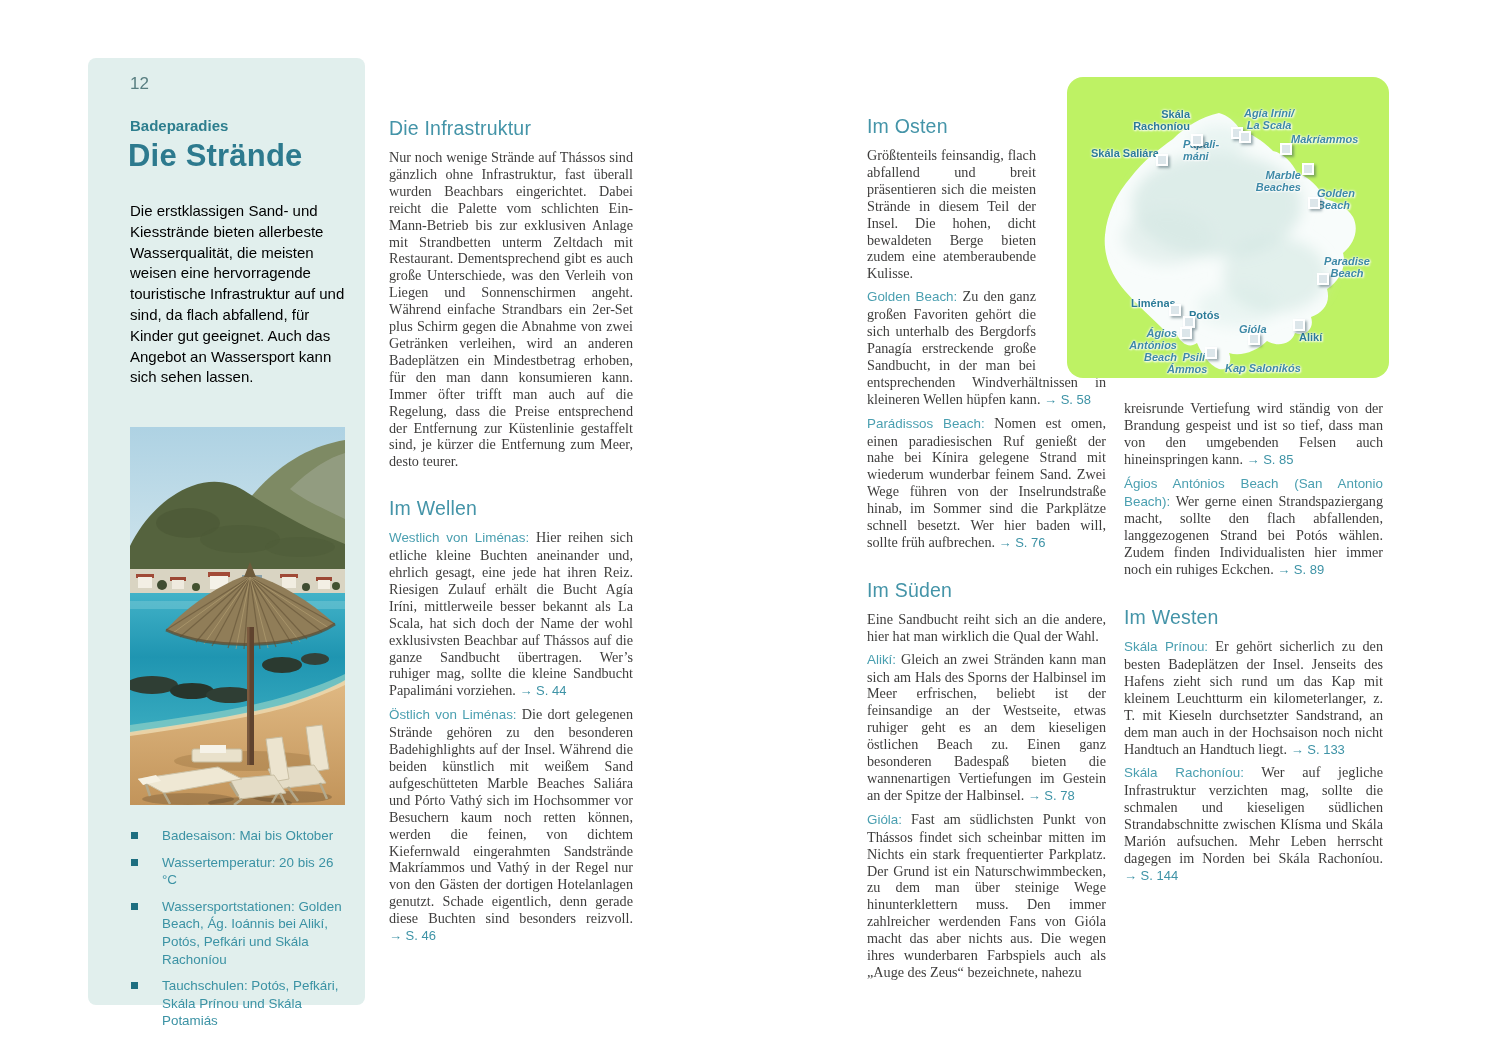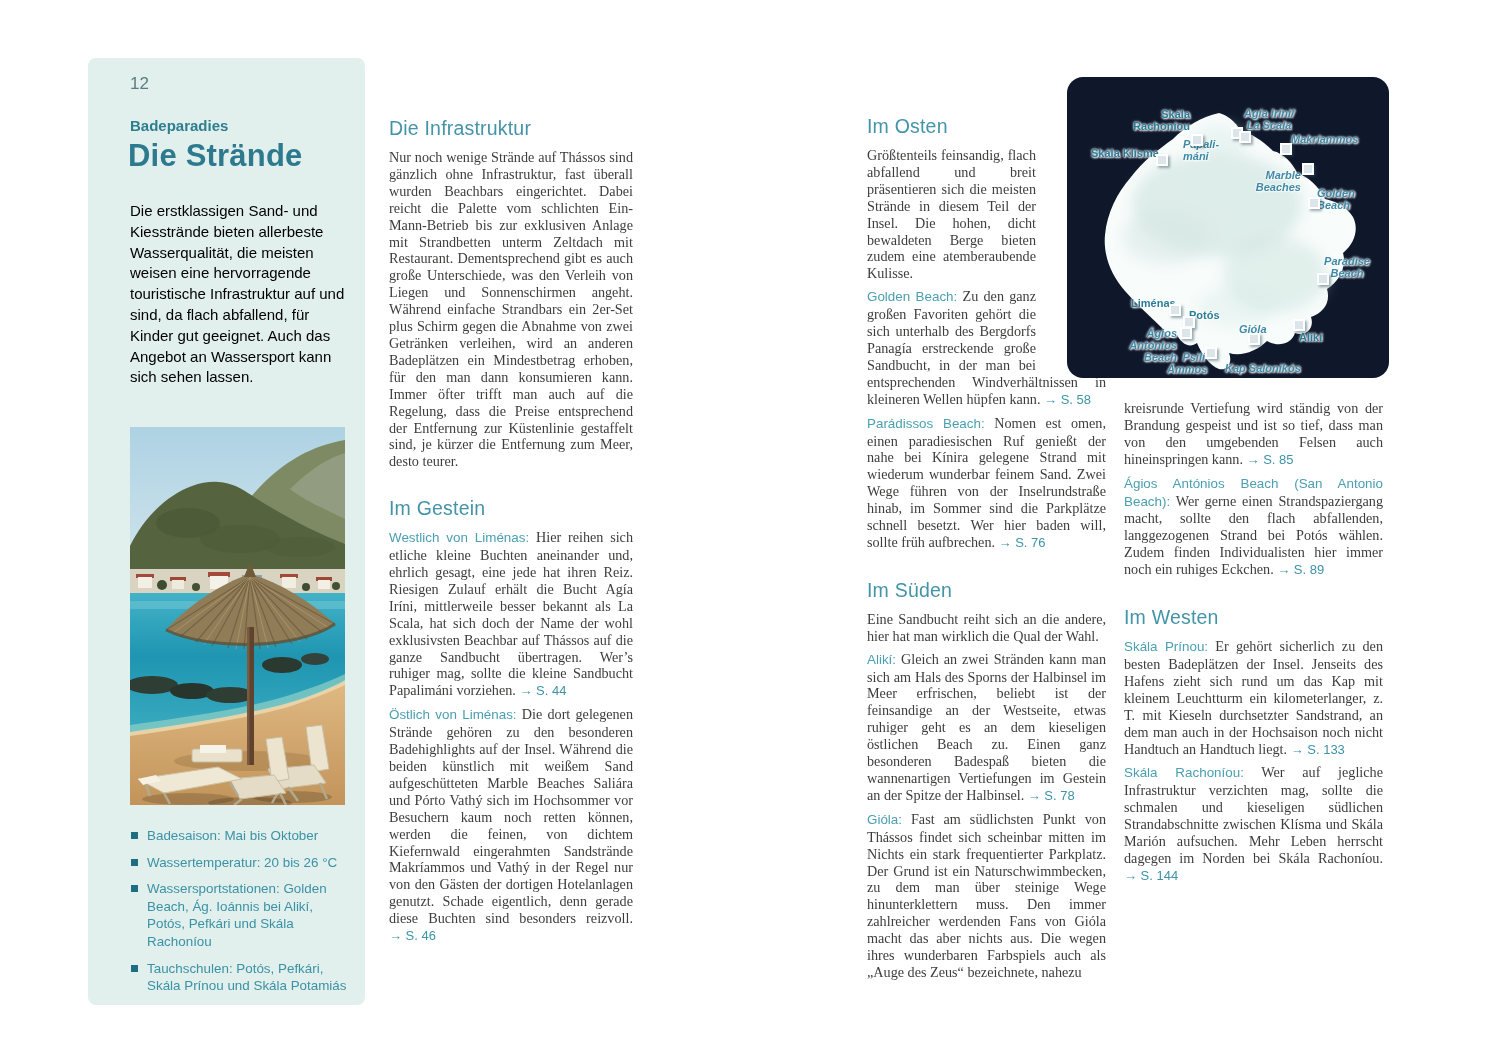--- a/index.html
+++ b/index.html
@@ -8,35 +8,35 @@
   .abs{position:absolute}
 
   
   .panel{left:88px;top:58px;width:277px;height:947px;background:#e1efed;border-radius:8px}
   .pagenum{left:130px;top:74px;font-size:17px;color:#587e81}
   .kicker{left:130px;top:117px;font-size:15px;font-weight:bold;color:#2d7e8e}
   .title{left:128px;top:138px;font-size:31px;font-weight:bold;color:#2d7a8e;letter-spacing:.2px}
   .intro{left:130px;top:201px;width:215px;font-size:15px;line-height:20.8px;color:#000000}
   .photo{left:130px;top:427px;width:215px;height:378px;display:block}
   .facts{left:131px;top:827px;width:220px}
-  .fact{display:flex;gap:9px;margin-bottom:9px;font-size:13.4px;line-height:17.6px;color:#3b92a4}
+  .fact{display:flex;gap:24px;margin-bottom:9px;font-size:13.4px;line-height:17.6px;color:#3b92a4}
   .fact .sq{flex:0 0 auto;width:7px;height:7px;background:#1d6e80;margin-top:5px}
 
   
   .col{position:absolute}
   .sec{margin:0 0 9px 0;font-size:19.5px;font-weight:normal;color:#4494a8;letter-spacing:.2px}
   .sec.mt{margin-top:27px}
   .bp{margin:0 0 6px 0;font-family:"Liberation Serif",serif;font-size:14.2px;line-height:16.9px;
       color:#3e3d3c;text-align:justify}
   .bp .lead{font-family:"Liberation Sans",sans-serif;font-size:13.4px;color:#4a9fb0}
   .bp .ref{font-family:"Liberation Sans",sans-serif;font-size:13px;color:#3e93a6;white-space:nowrap}
   .spacer{float:right;width:70px;height:248px}
 
   
-  .map{left:1067px;top:77px;width:322px;height:301px;background:#0f172a;border-radius:16px;overflow:hidden}
+  .map{left:1067px;top:77px;width:322px;height:301px;background:#bef264;border-radius:16px;overflow:hidden}
   .map svg{position:absolute;left:0;top:0}
   .ml{position:absolute;font-size:11px;line-height:12px;font-weight:bold;color:#2b7b97;
       white-space:pre-line;text-shadow:0 0 2px #fff,0 0 3px #fff,1px 1px 2px #fff}
   .ml.beach{font-style:italic;color:#3d89a6}
   .mk{position:absolute;width:8px;height:8px;background:#dce6ea;border:2px solid #ffffff;
       box-shadow:1.5px 2px 2.5px rgba(40,70,85,.45)}
 </style>
 </head>
 <body>
 
@@ -159,21 +159,21 @@
     </div>
   <div class="fact">
       <span class="sq"></span>
       <span>Tauchschulen: Potós, Pefkári, Skála Prínou und Skála Potamiás</span>
     </div>
 </div>
 
 <div class="col" style="left:389px;top:117px;width:244px">
   <h3 class="sec">Die Infrastruktur</h3>
   <p class="bp">Nur noch wenige Strände auf Thássos sind gänzlich ohne Infrastruktur, fast überall wurden Beachbars eingerichtet. Dabei reicht die Palette vom schlichten Ein-Mann-Betrieb bis zur exklusiven Anlage mit Strandbetten unterm Zeltdach mit Restaurant. Dementsprechend gibt es auch große Unterschiede, was den Verleih von Liegen und Sonnenschirmen angeht. Während einfache Strandbars ein 2er-Set plus Schirm gegen die Abnahme von zwei Getränken verleihen, wird an anderen Badeplätzen ein Mindestbetrag erhoben, für den man dann konsumieren kann. Immer öfter trifft man auch auf die Regelung, dass die Preise entsprechend der Entfernung zur Küstenlinie gestaffelt sind, je kürzer die Entfernung zum Meer, desto teurer.</p>
-  <h3 class="sec mt">Im Gestein</h3>
+  <h3 class="sec mt">Im Wellen</h3>
   <p class="bp"><span class="lead">Westlich von Liménas:</span> <span>Hier reihen sich etliche kleine Buchten aneinander und, ehrlich gesagt, eine jede hat ihren Reiz. Riesigen Zulauf erhält die Bucht Agía Iríni, mittlerweile besser bekannt als La Scala, hat sich doch der Name der wohl exklusivsten Beachbar auf Thássos auf die ganze Sandbucht übertragen. Wer’s ruhiger mag, sollte die kleine Sandbucht Papalimáni vorziehen.</span> <span class="ref">→ S. 44</span></p>
   <p class="bp"><span class="lead">Östlich von Liménas:</span> <span>Die dort gelegenen Strände gehören zu den besonderen Badehighlights auf der Insel. Während die beiden künstlich mit weißem Sand aufgeschütteten Marble Beaches Saliára und Pórto Vathý sich im Hochsommer vor Besuchern kaum noch retten können, werden die feinen, von dichtem Kiefernwald eingerahmten Sandstrände Makríammos und Vathý in der Regel nur von den Gästen der dortigen Hotelanlagen genutzt. Schade eigentlich, denn gerade diese Buchten sind besonders reizvoll.</span> <span class="ref">→ S. 46</span></p>
 </div>
 
 <div class="col" style="left:867px;top:115px;width:239px">
   <div class="spacer"></div>
   <h3 class="sec">Im Osten</h3>
   <p class="bp">Größtenteils feinsandig, flach abfallend und breit präsentieren sich die meisten Strände in diesem Teil der Insel. Die hohen, dicht bewaldeten Berge bieten zudem eine atemberaubende Kulisse.</p>
   <p class="bp"><span class="lead">Golden Beach:</span> <span>Zu den ganz großen Favoriten gehört die sich unterhalb des Bergdorfs Panagía erstreckende große Sandbucht, in der man bei entsprechenden Windverhältnissen in kleineren Wellen hüpfen kann.</span> <span class="ref">→ S. 58</span></p>
   <p class="bp"><span class="lead">Parádissos Beach:</span> <span>Nomen est omen, einen paradiesischen Ruf genießt der nahe bei Kínira gelegene Strand mit wiederum wunderbar feinem Sand. Zwei Wege führen von der Inselrundstraße hinab, im Sommer sind die Parkplätze schnell besetzt. Wer hier baden will, sollte früh aufbrechen.</span> <span class="ref">→ S. 76</span></p>
@@ -202,21 +202,21 @@
     <g filter="url(#mblur)">
       <ellipse cx="150" cy="128" rx="85" ry="52" fill="#cbe3dd" opacity=".6"></ellipse>
       <ellipse cx="208" cy="198" rx="52" ry="38" fill="#cfe5e0" opacity=".55"></ellipse>
       <ellipse cx="100" cy="160" rx="45" ry="28" fill="#d5e8e3" opacity=".5"></ellipse>
       <ellipse cx="152" cy="64" rx="28" ry="16" fill="#d8eae6" opacity=".45"></ellipse>
       <ellipse cx="170" cy="230" rx="40" ry="20" fill="#d8eae6" opacity=".4"></ellipse>
     </g>
   </svg>
   <div class="ml" style="left:53px;top:31px;width:70px;text-align:right">Skála
 Rachoníou</div>
-  <div class="ml" style="left:24px;top:70px">Skála Klísma</div>
+  <div class="ml" style="left:24px;top:70px">Skála Saliára</div>
   <div class="ml beach" style="left:116px;top:61px;width:46px;text-align:left">Papali-
 máni</div>
   <div class="ml beach" style="left:170px;top:30px;width:64px;text-align:center">Agía Iríni/
 La Scala</div>
   <div class="ml beach" style="left:224px;top:56px">Makríammos</div>
   <div class="ml beach" style="left:186px;top:92px;width:48px;text-align:right">Marble
 Beaches</div>
   <div class="ml beach" style="left:250px;top:110px">Golden Beach</div>
   <div class="ml beach" style="left:254px;top:178px;width:52px;text-align:center">Paradise
 Beach</div>

